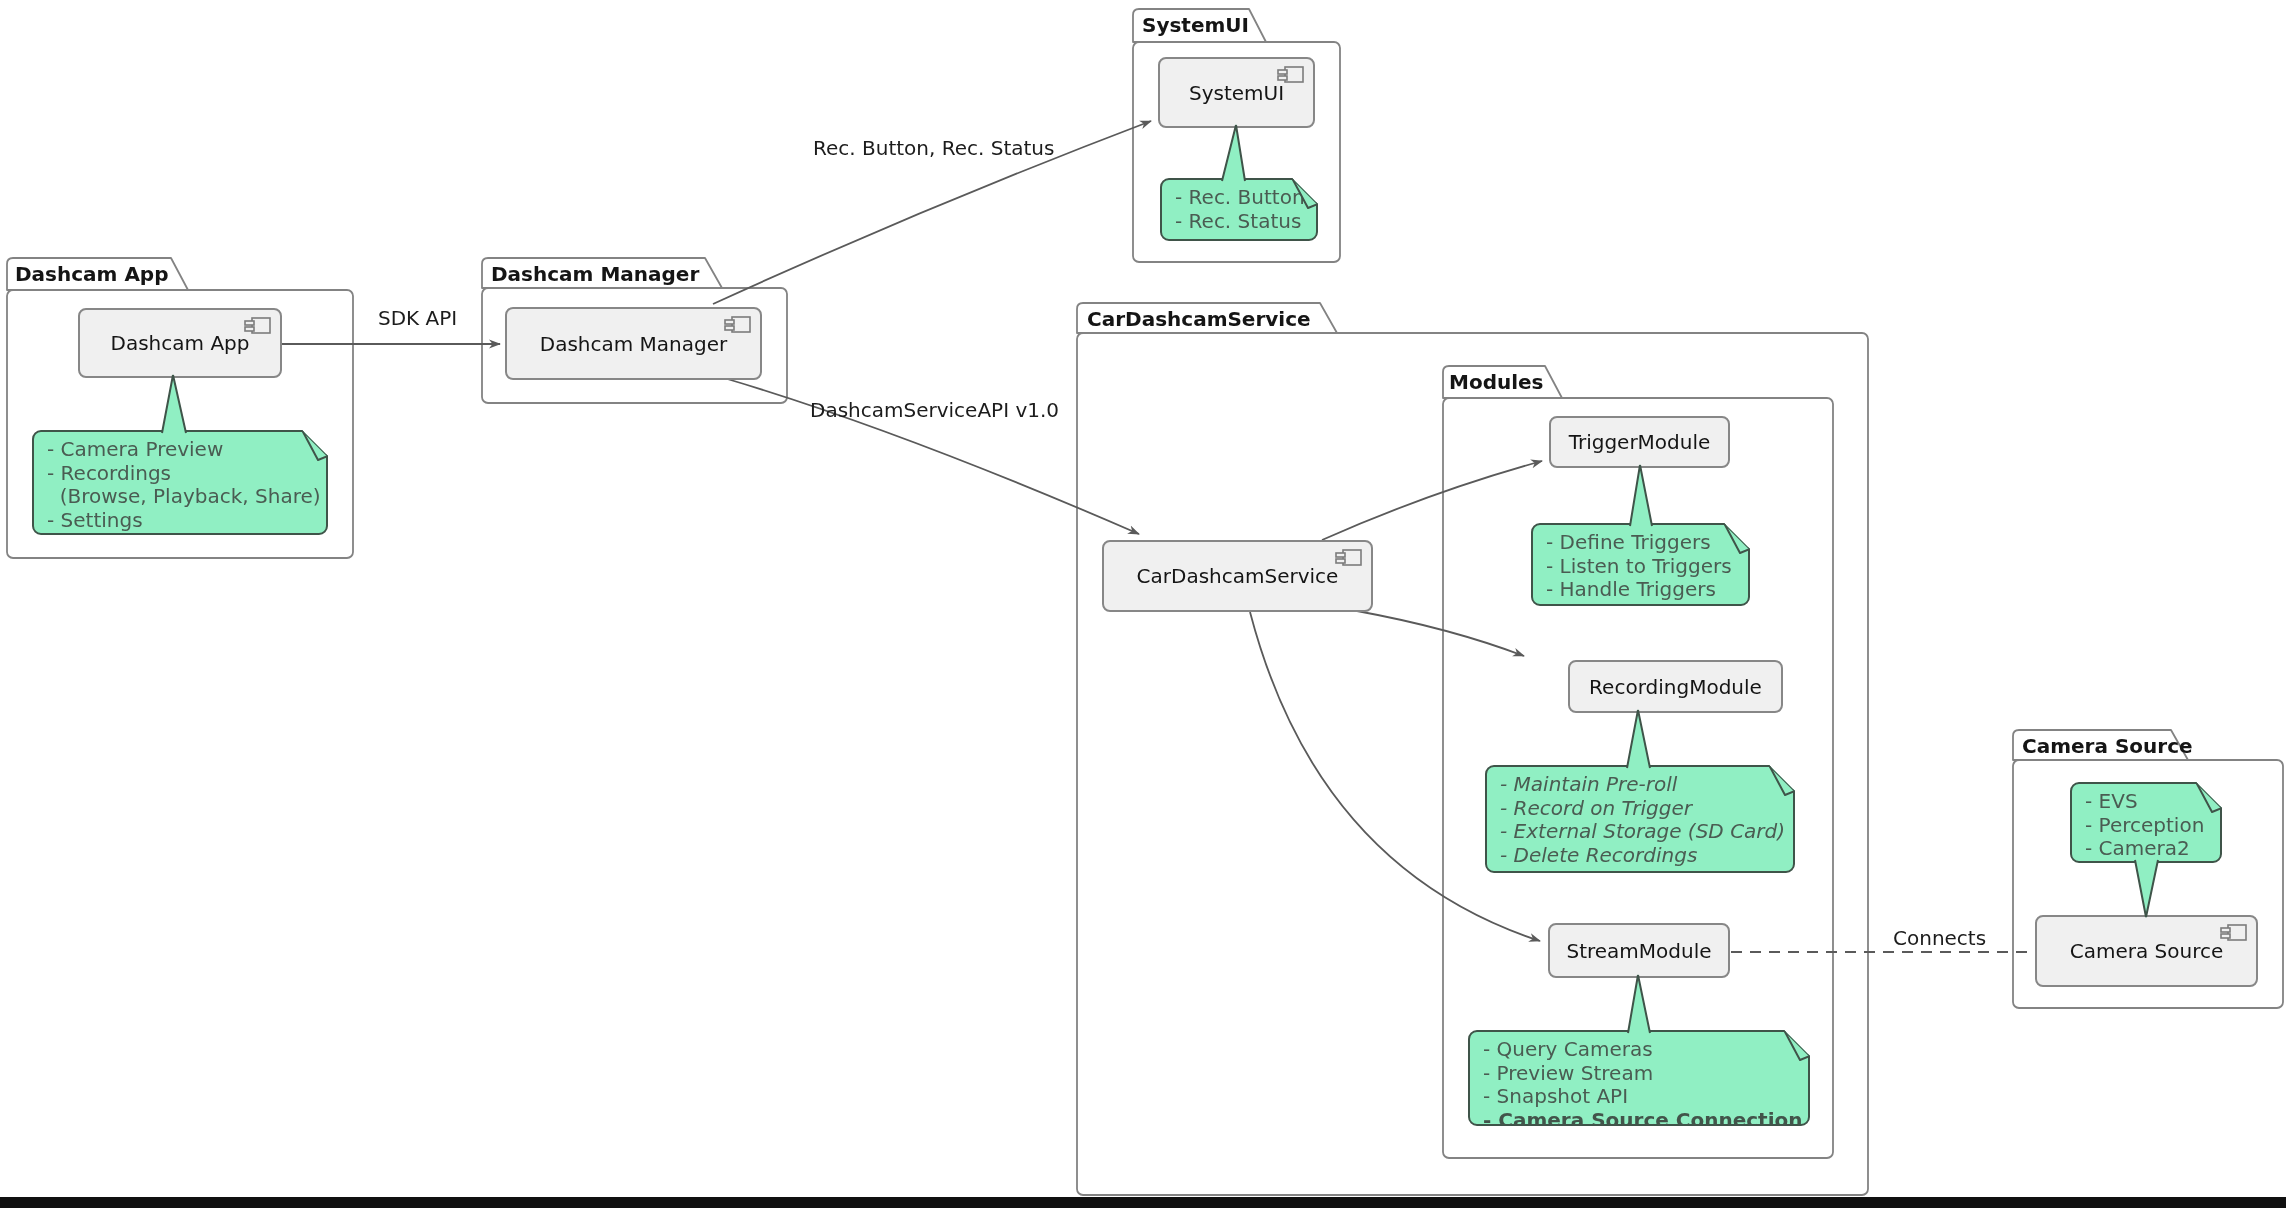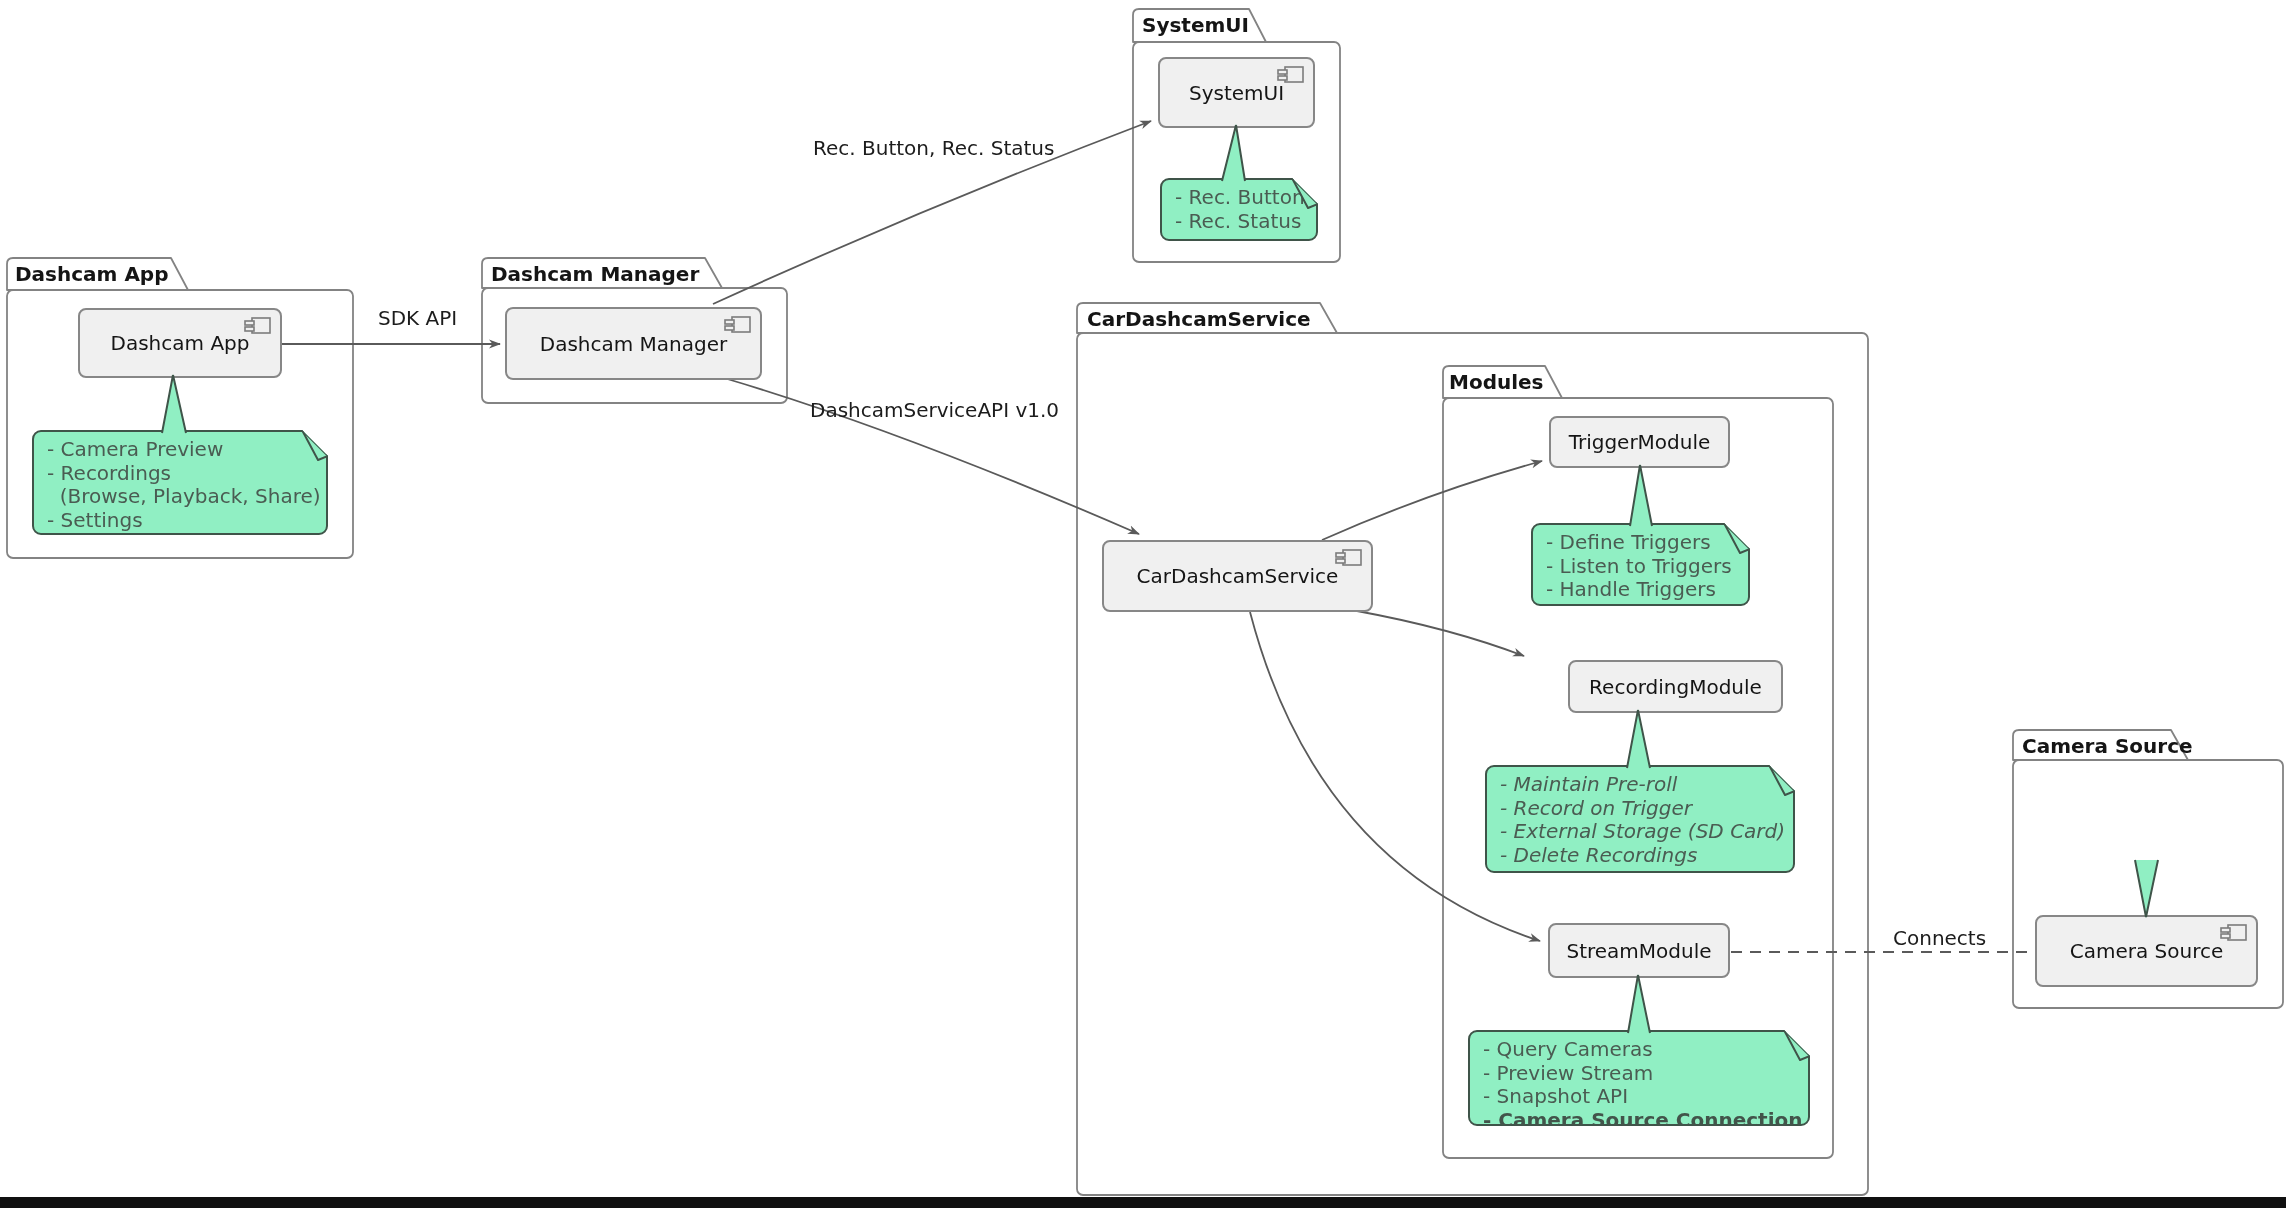--- a/index.html
+++ b/index.html
@@ -195,20 +195,29 @@
     <div class="nline">- Query Cameras</div>
     <div class="nline">- Preview Stream</div>
     <div class="nline">- Snapshot API</div>
     <div class="nline b">- Camera Source Connection</div>
     <svg class="fold" width="30" height="34">
       <path class="flap" d="M4,0 L20,30 L30,26"></path>
         <path class="diag" d="M4,0 L30,26"></path>
     </svg>
   </div>
 
+  <div class="note" style="left:2070px;top:782px;width:152px;height:81px;">
+    <div class="nline">- EVS</div>
+    <div class="nline">- Perception</div>
+    <div class="nline">- Camera2</div>
+    <svg class="fold" width="30" height="34">
+      <path class="flap" d="M4,0 L20,30 L30,26"></path>
+        <path class="diag" d="M4,0 L30,26"></path>
+    </svg>
+  </div>
 
   <svg class="layer" width="2286" height="1208" style="z-index:5;">
     <g>
       <path class="tailfill" d="M173,374 L162,433 L186,433 Z"></path>
       <path class="tailstroke" d="M173,375 L162,433 M173,375 L186,433"></path>
     </g>
     <g>
       <path class="tailfill" d="M1236,124 L1222,181 L1245,181 Z"></path>
       <path class="tailstroke" d="M1236,125 L1222,181 M1236,125 L1245,181"></path>
     </g>

